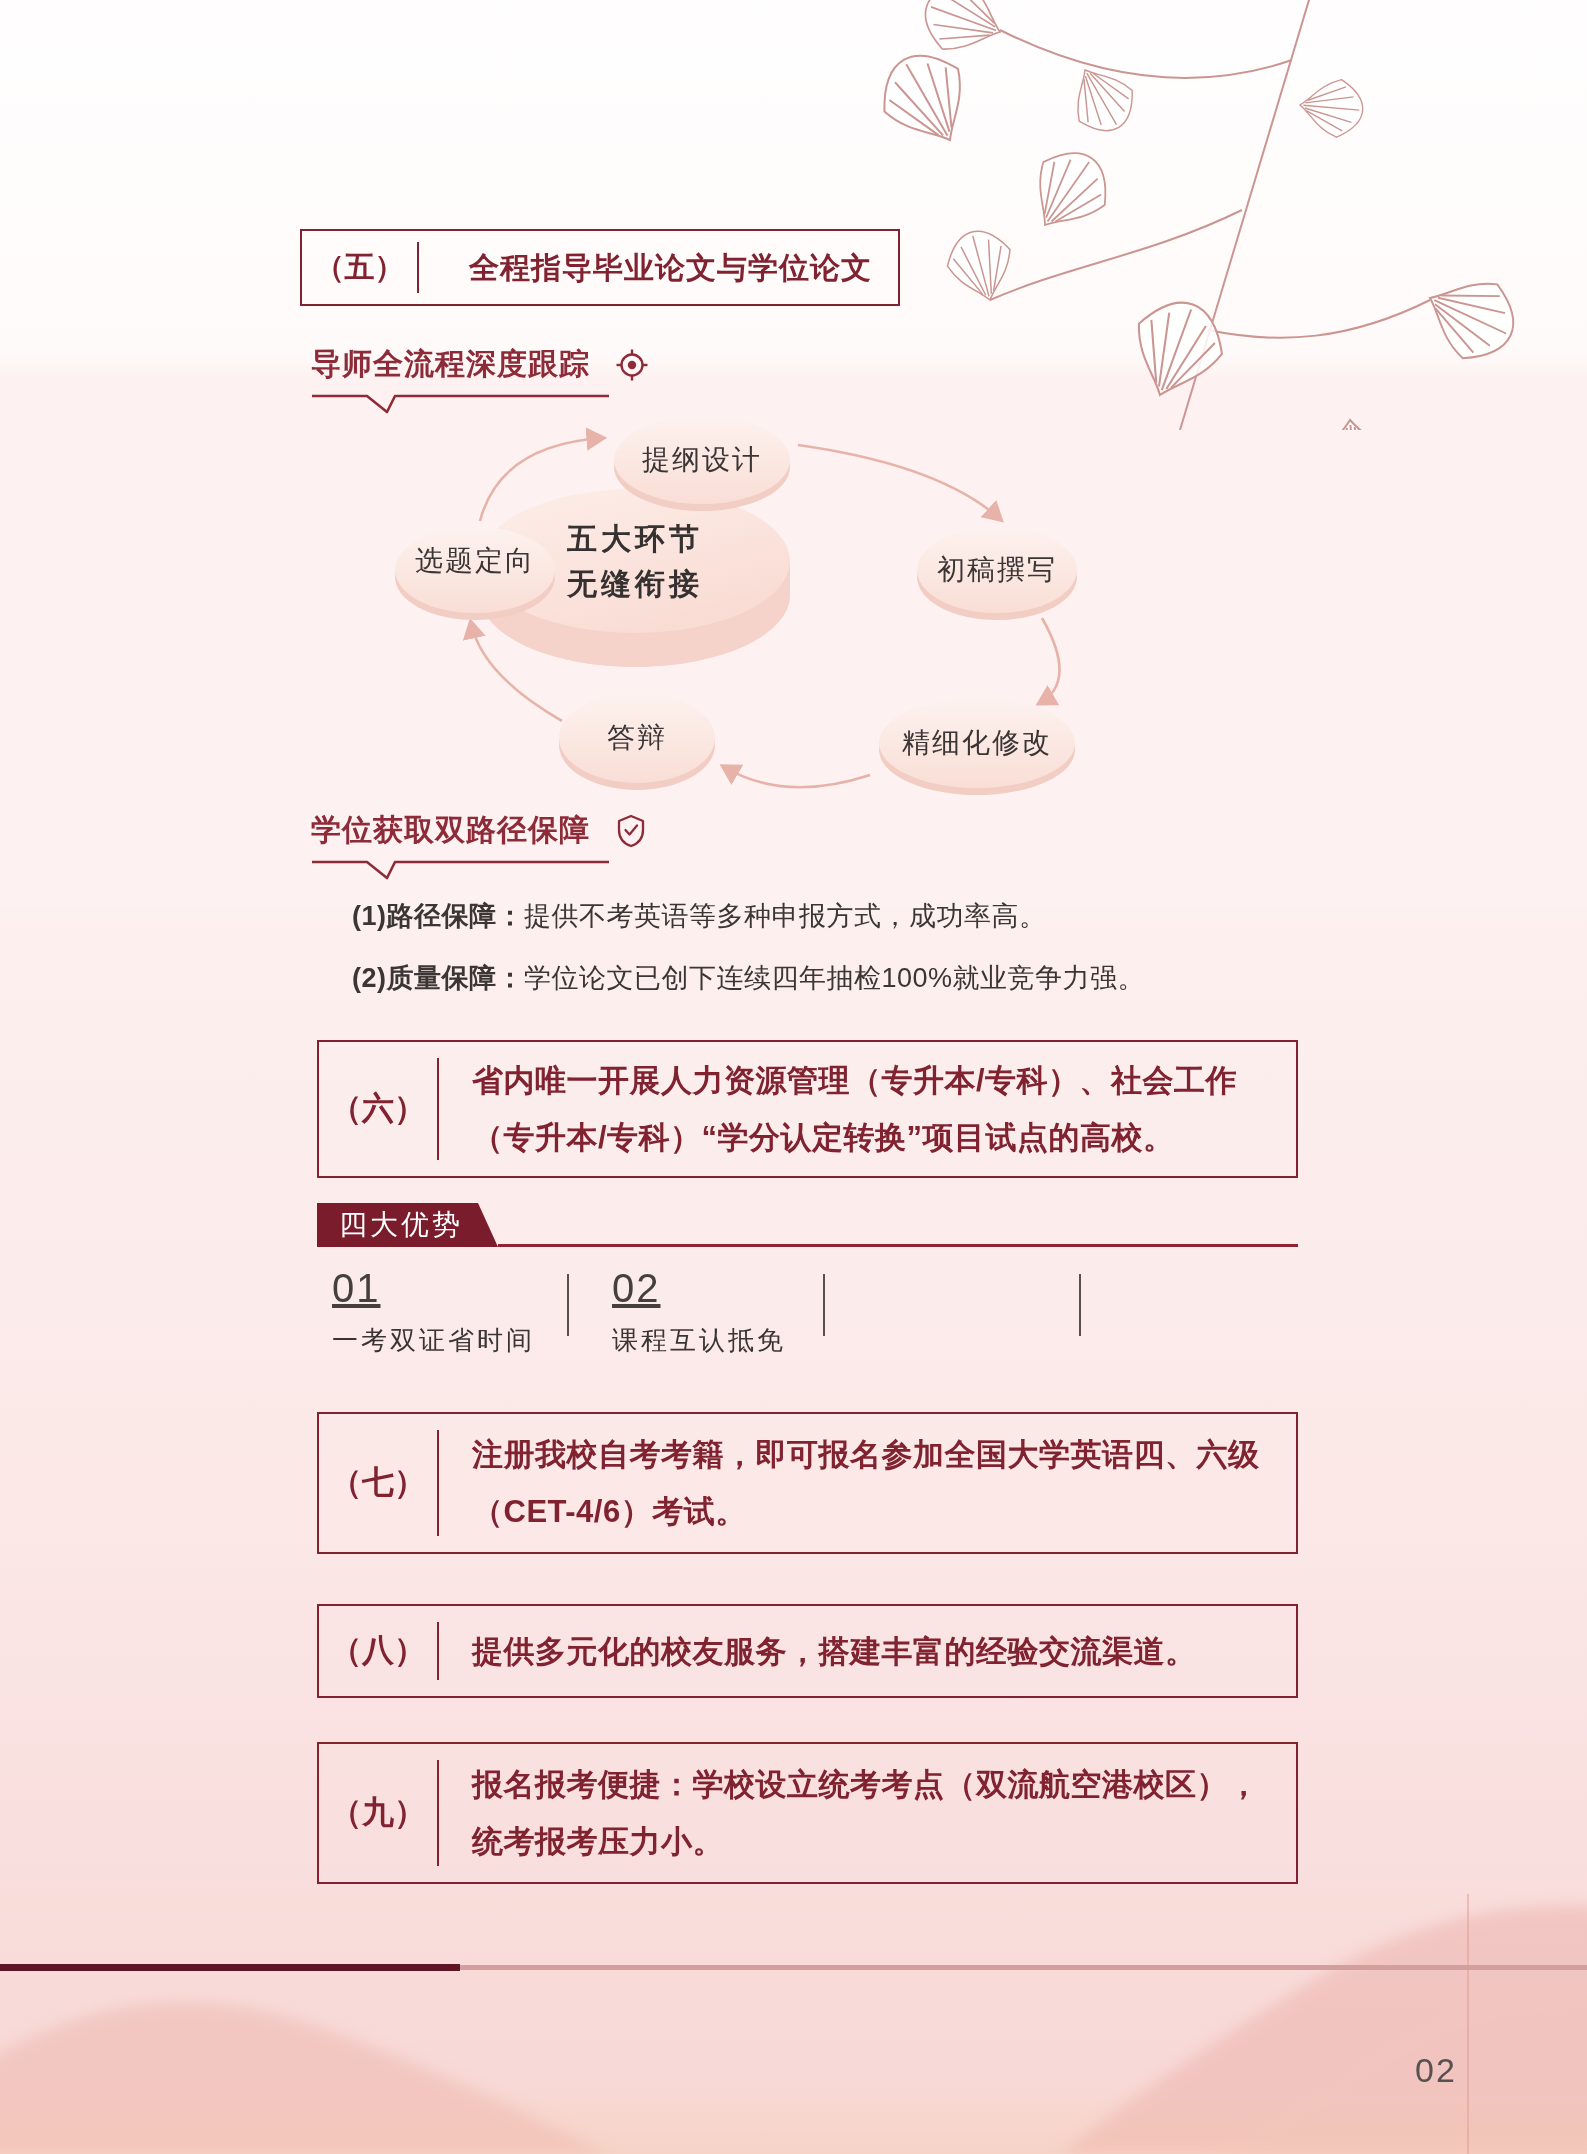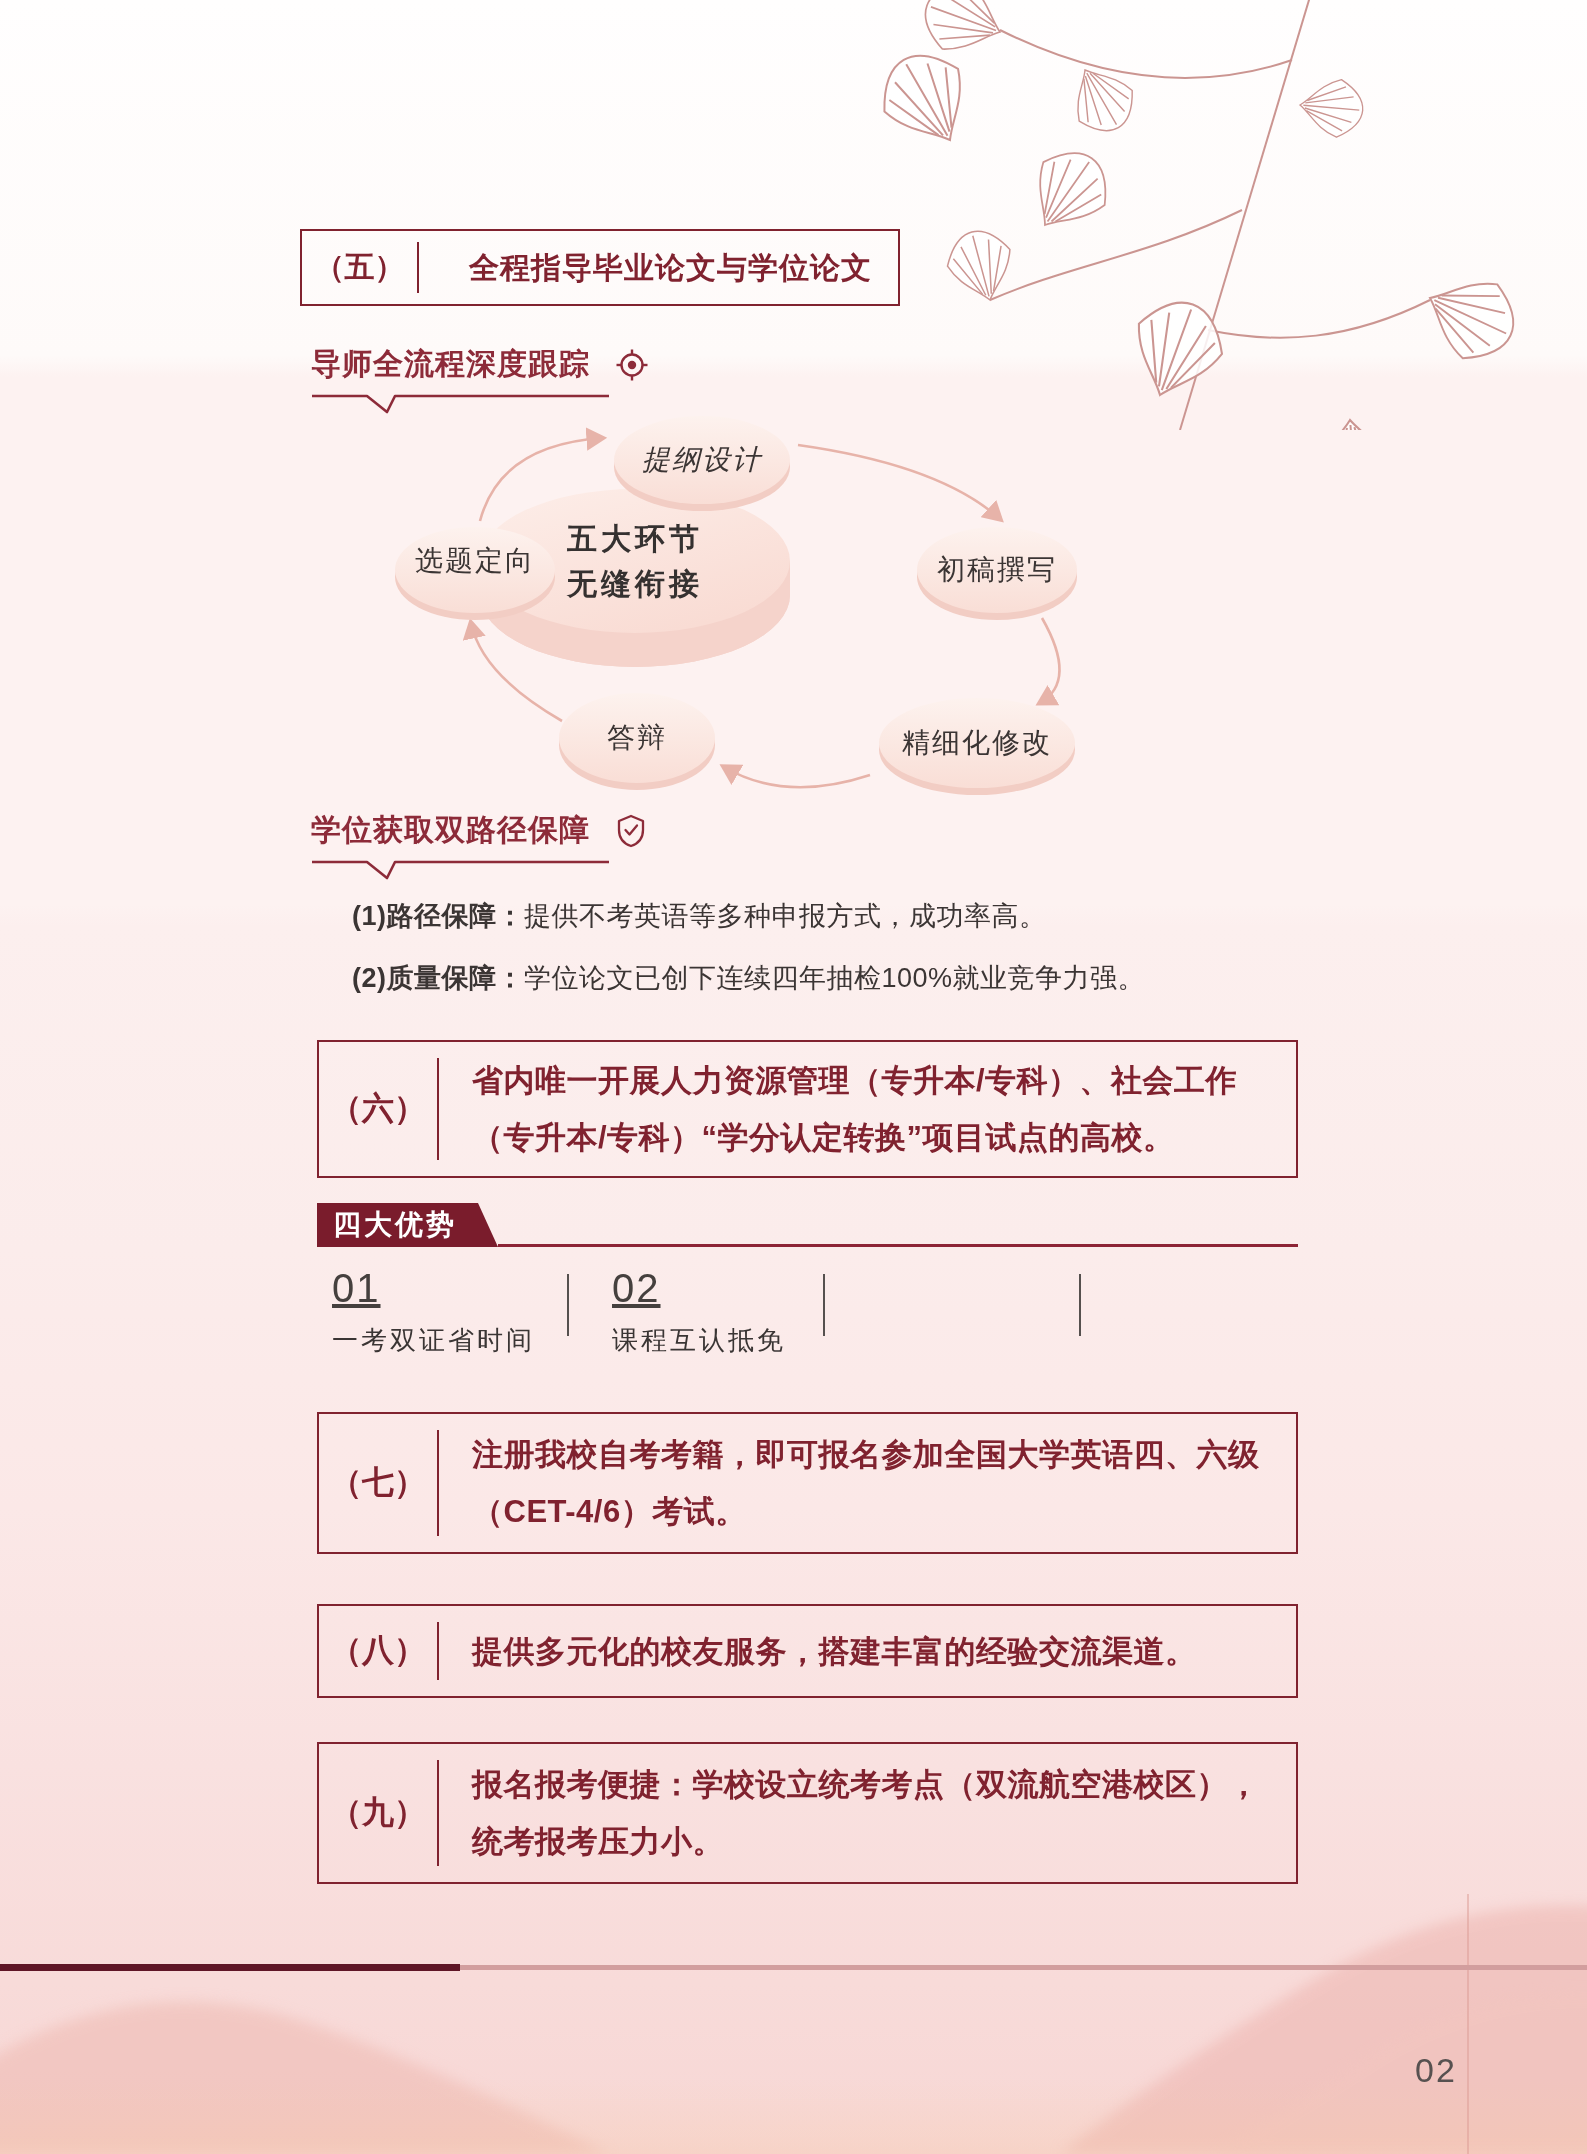--- a/index.html
+++ b/index.html
@@ -60,22 +60,22 @@
   .cbox .vdiv{width:2px;background:#80222f;margin:16px 0;}
   .cbox .ctext{
     flex:1;display:flex;align-items:center;
     padding:10px 28px 10px 33px;
     color:#80222f;font-weight:bold;font-size:31px;line-height:57px;letter-spacing:0.5px;
   }
   
   #banner{
     left:317px;top:1203px;width:181px;height:44px;background:#7a1c2c;
     clip-path:polygon(0 0,calc(100% - 20px) 0,100% 100%,0 100%);
-    display:flex;align-items:center;padding-left:16px;
-    color:#ffffff;font-size:28px;font-weight:bold;letter-spacing:3px;
+    display:flex;align-items:center;padding-left:22px;
+    color:#ffffff;font-size:28px;font-weight:normal;letter-spacing:3px;
   }
   #banner-line{left:498px;top:1244px;width:800px;height:3px;background:#8d2436;}
   .adv-item{position:absolute;top:1266px;}
   .adv-num{font-size:40px;color:#45403e;letter-spacing:2px;text-decoration:underline;}
   .adv-label{margin-top:12px;font-size:26px;color:#3a3534;letter-spacing:3px;white-space:nowrap;}
   .adv-div{position:absolute;top:1274px;width:2px;height:62px;background:#55504e;}
   
   #footline-dark{left:0;top:1964px;width:460px;height:7px;background:#5f1526;}
   #footline-light{left:460px;top:1965px;width:1127px;height:5px;background:#d29e9e;}
   #pagenum{left:1415px;top:2051px;font-size:34px;color:#575150;letter-spacing:2px;}
@@ -187,21 +187,21 @@
         <ellipse cx="307" cy="332" rx="78" ry="45" fill="#f2cdc4"></ellipse>
           <ellipse cx="307" cy="325" rx="78" ry="45" fill="url(#bubbleGrad)"></ellipse>
         <ellipse cx="145" cy="164" rx="80" ry="43" fill="#f2cdc4"></ellipse>
           <ellipse cx="145" cy="157" rx="80" ry="43" fill="url(#bubbleGrad)"></ellipse>
       </g>
     </svg>
     <div class="center-label" style="left:305px;top:148px;">
       <div>五大环节</div>
       <div>无缝衔接</div>
     </div>
-    <div class="node-label" style="left:372px;top:47px;font-style:italic;">提纲设计</div>
+    <div class="node-label" style="left:372px;top:47px;">提纲设计</div>
     <div class="node-label" style="left:667px;top:157px;">初稿撰写</div>
     <div class="node-label" style="left:647px;top:330px;">精细化修改</div>
     <div class="node-label" style="left:307px;top:325px;">答辩</div>
     <div class="node-label" style="left:145px;top:140px;margin-top:8px;">选题定向</div>
   </div>
 
   <div class="abs subtitle" style="left:311px;top:810px;">
     <span class="st-text">学位获取双路径保障</span>
     <svg width="30" height="34" viewBox="0 0 30 34">
       <path d="M15,2 L27,7 V16 C27,25 21,30 15,32 C9,30 3,25 3,16 V7 Z" stroke="#8d2b39" stroke-width="2.3" fill="none" stroke-linejoin="round"></path>

